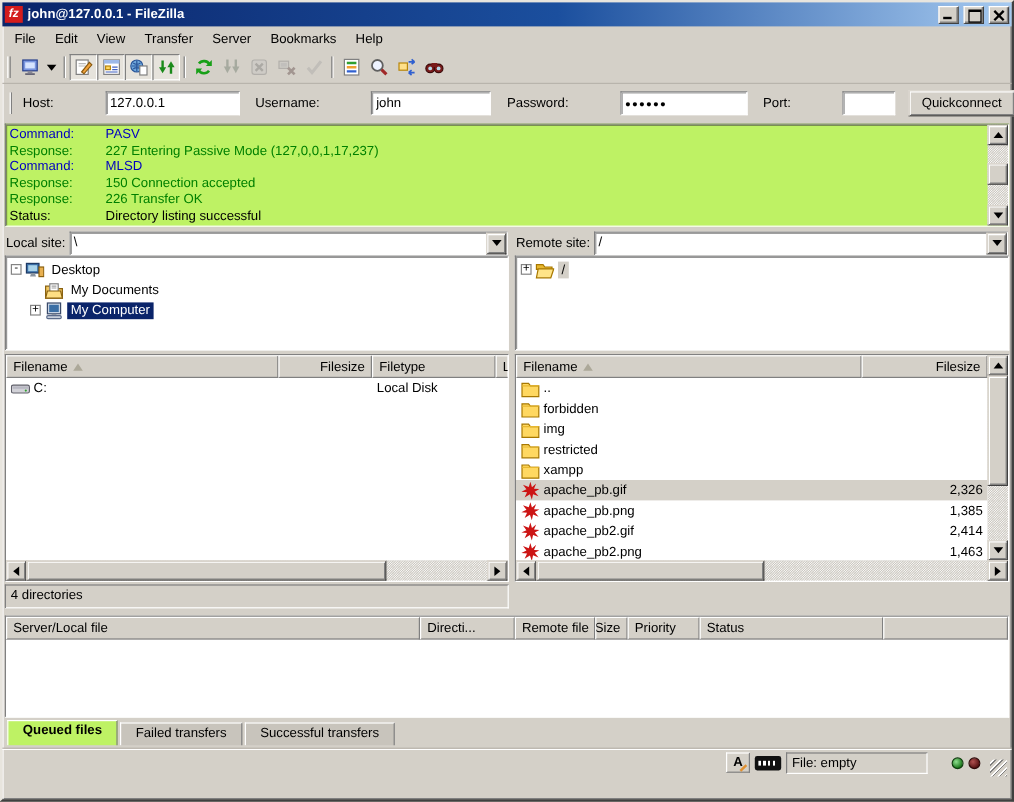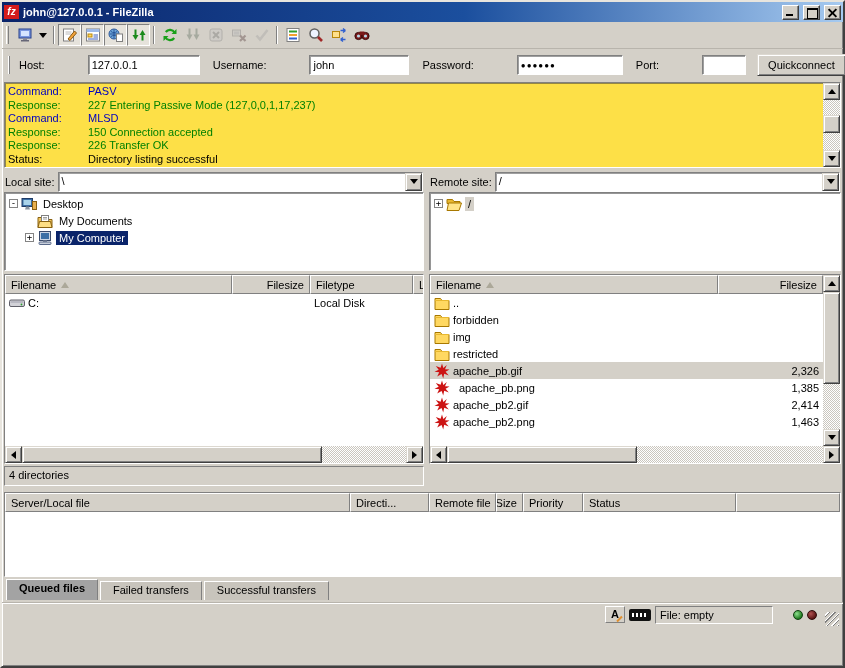--- a/index.html
+++ b/index.html
@@ -47,21 +47,21 @@
   .quickbar label{flex:none;}
   .qc-input{height:20px;background:#fff;border:1px solid;border-color:var(--sh) var(--hi) var(--hi) var(--sh);
     box-shadow:inset 1px 1px 0 rgba(64,64,64,.5);font:inherit;padding:0 3px;margin-left:38px;}
   .qc-btn{height:22px;padding:0 10px;background:var(--face);font:inherit;
     border:1px solid;border-color:#dcd8d0 var(--dk) var(--dk) #dcd8d0;
     box-shadow:inset 1px 1px 0 var(--hi), inset -1px -1px 0 var(--sh);text-align:center;}
   .qc-drop{width:17px;height:22px;display:flex;align-items:center;justify-content:center;background:var(--face);
     border:1px solid;border-color:#dcd8d0 var(--dk) var(--dk) #dcd8d0;
     box-shadow:inset 1px 1px 0 var(--hi), inset -1px -1px 0 var(--sh);}
   
-  .logpane{height:86px;flex:none;margin:1px 2px 0 2px;background:#fde047;position:relative;overflow:hidden;}
+  .logpane{height:86px;flex:none;margin:1px 2px 0 2px;background:#bef264;position:relative;overflow:hidden;}
   .log-content{position:absolute;inset:2px 19px 2px 3px;overflow:hidden;}
   .log-row{display:flex;line-height:13.5px;white-space:nowrap;}
   .log-label{width:80px;flex:none;}
   
   .vscroll{position:absolute;top:0;right:0;bottom:0;width:17px;
     background-image:linear-gradient(45deg,#fff 25%,transparent 25%,transparent 75%,#fff 75%),
       linear-gradient(45deg,#fff 25%,#cac6be 25%,#cac6be 75%,#fff 75%);
     background-size:2px 2px;background-position:0 0,1px 1px;}
   .hscroll{height:17px;flex:none;position:relative;
     background-image:linear-gradient(45deg,#fff 25%,transparent 25%,transparent 75%,#fff 75%),
@@ -117,21 +117,21 @@
   .pane-status{height:20px;flex:none;margin-top:2px;padding:2px 4px;background:var(--face);
     border:1px solid;border-color:var(--sh) var(--hi) var(--hi) var(--sh);white-space:nowrap;overflow:hidden;}
   
   .queuewrap{flex:none;margin:6px 2px 0 2px;background:#fff;overflow:hidden;
     border:1px solid;border-color:var(--sh) var(--hi) var(--hi) var(--sh);}
   .queue-body{height:64px;background:#fff;}
   .tabs{height:23px;flex:none;display:flex;align-items:flex-end;gap:2px;padding:2px 4px 0 4px;}
   .tab{height:19px;padding:2px 12px;background:#c8c4bc;
     border:1px solid;border-color:var(--hi) var(--sh) var(--sh) var(--hi);
     border-bottom:none;white-space:nowrap;}
-  .tab.active{background:#a3a3a3;font-weight:bold;height:21px;}
+  .tab.active{background:#bef264;font-weight:bold;height:21px;}
   
   .statusbar{height:24px;flex:none;margin-top:2px;border-top:1px solid #b8b4ac;box-shadow:inset 0 1px 0 #fff;
     display:flex;align-items:center;justify-content:flex-end;gap:4px;padding:0 4px;position:relative;}
   .type-ind{width:20px;height:17px;background:var(--face);text-align:center;line-height:15px;
     border:1px solid;border-color:var(--hi) var(--sh) var(--sh) var(--hi);position:relative;font-weight:bold;}
   .type-ind::after{content:"";position:absolute;right:1px;bottom:2px;width:7px;height:2px;background:#e09030;transform:rotate(-45deg);}
   .speed-badge{width:22px;height:12px;background:#111;border-radius:2px;position:relative;}
   .speed-badge::before{content:"";position:absolute;left:3px;top:4px;width:16px;height:4px;
     background:repeating-linear-gradient(to right,#fff 0 2px,#111 2px 4px);}
   .queue-field{width:118px;height:18px;padding:2px 4px;background:var(--face);
@@ -149,20 +149,29 @@
 <div id="window">
 
   <div class="titlebar">
     <span class="fz-logo"></span>
     <span class="title-text">john@127.0.0.1 - FileZilla</span>
     <span class="winbtn min"></span>
     <span class="winbtn max"></span>
     <span class="winbtn close"></span>
   </div>
 
+  <div class="menubar" id="menubar">
+      <div class="menu-item">File</div>
+      <div class="menu-item">Edit</div>
+      <div class="menu-item">View</div>
+      <div class="menu-item">Transfer</div>
+      <div class="menu-item">Server</div>
+      <div class="menu-item">Bookmarks</div>
+      <div class="menu-item">Help</div>
+    </div>
 
   <div class="toolbar" id="toolbar">
     <span class="tb-grip"></span>
   <span class="tb-btn">
         <svg viewBox="0 0 16 16" width="16" height="16">
           <rect x="2" y="2" width="12" height="9" fill="#7a96df" stroke="#27408b"></rect>
           <rect x="4" y="4" width="8" height="5" fill="#d6e4ff"></rect>
           <rect x="6" y="11" width="4" height="2" fill="#889"></rect>
           <rect x="4" y="13" width="8" height="1.5" fill="#667"></rect>
         </svg>
@@ -499,33 +508,45 @@
                   <span class="icon">
                     <svg viewBox="0 0 16 16" width="16" height="16">
                       <path d="M1 3.5 h5.5 l1.5 2 h7 v9 H1 Z" fill="#ffd861" stroke="#a87800"></path>
                       <path d="M1 5.5 h14" stroke="#e8b830"></path>
                     </svg>
                   </span>
                   <span>restricted</span>
                 </span>
                 <span class="lcell right" style="flex: 1 1 0%;"></span>
               </div>
+              <div class="lrow">
+                <span class="lcell" style="width: 288px;">
+                  <span class="icon">
+                    <svg viewBox="0 0 16 16" width="16" height="16">
+                      <path d="M1 3.5 h5.5 l1.5 2 h7 v9 H1 Z" fill="#ffd861" stroke="#a87800"></path>
+                      <path d="M1 5.5 h14" stroke="#e8b830"></path>
+                    </svg>
+                  </span>
+                  <span>xampp</span>
+                </span>
+                <span class="lcell right" style="flex: 1 1 0%;"></span>
+              </div>
               <div class="lrow sel-inactive">
                 <span class="lcell" style="width: 288px;">
                   <span class="icon">
                     <svg viewBox="0 0 16 16" width="16" height="16">
                       <path d="M8 0.5 L9.3 5 L12.8 2 L11 6.3 L15.5 6.6 L11.6 8.7 L14.8 12.6 L10.2 10.8 L9.2 15.5 L7.6 10.9 L3.2 13.6 L5.2 9.2 L0.5 8.8 L4.7 6.8 L1.8 3 L6.6 4.8 Z" fill="#cc1414"></path>
                     </svg>
                   </span>
                   <span>apache_pb.gif</span>
                 </span>
                 <span class="lcell right" style="flex: 1 1 0%;">2,326</span>
               </div>
               <div class="lrow">
-                <span class="lcell" style="width: 288px; gap: 6px;">
+                <span class="lcell" style="width: 288px;">
                   <span class="icon">
                     <svg viewBox="0 0 16 16" width="16" height="16">
                       <path d="M8 0.5 L9.3 5 L12.8 2 L11 6.3 L15.5 6.6 L11.6 8.7 L14.8 12.6 L10.2 10.8 L9.2 15.5 L7.6 10.9 L3.2 13.6 L5.2 9.2 L0.5 8.8 L4.7 6.8 L1.8 3 L6.6 4.8 Z" fill="#cc1414"></path>
                     </svg>
                   </span>
                   <span>apache_pb.png</span>
                 </span>
                 <span class="lcell right" style="flex: 1 1 0%;">1,385</span>
               </div>
               <div class="lrow">

